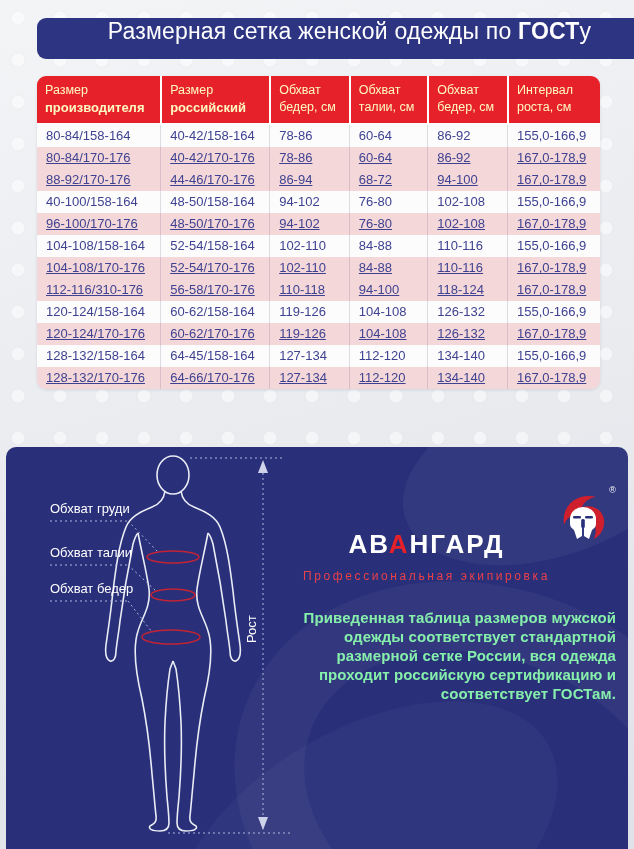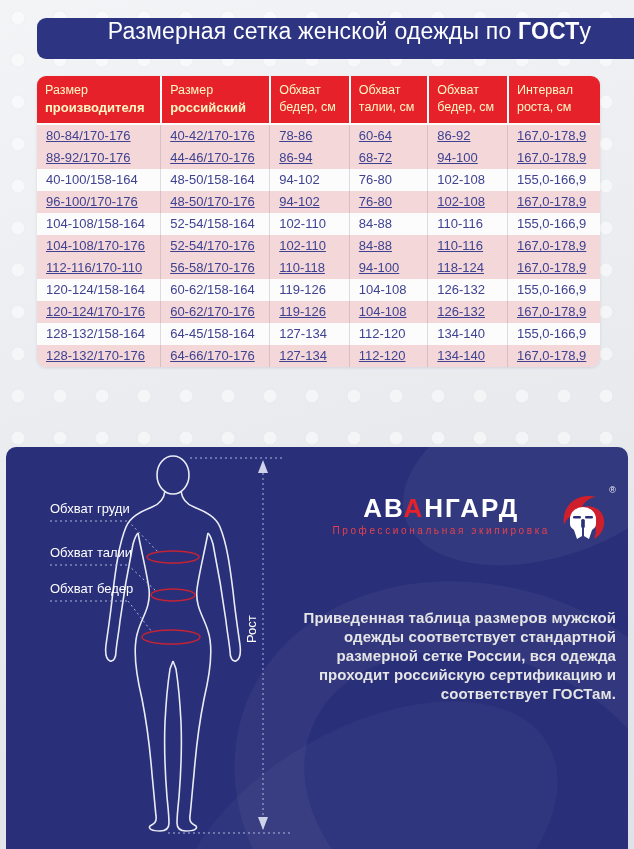--- a/index.html
+++ b/index.html
@@ -40,29 +40,29 @@
   .deco.d2 { right:-120px; bottom:-160px; width:520px; height:420px; transform:rotate(22deg);
              background:transparent; border:70px solid rgba(255,255,255,0.045); }
   .deco.d3 { left:150px; bottom:-120px; width:420px; height:240px; transform:rotate(-30deg);
              background:rgba(255,255,255,0.035); }
 
   .diagram-svg { position:absolute; left:0; top:0; }
 
   
   .logo { position:absolute; top:42px; right:18px; display:flex; align-items:flex-start; gap:8px; }
   .logo-text { text-align:center; padding-top:6px; }
-  .logo-word { color:#fff; font-size:26px; font-weight:bold; letter-spacing:2px; line-height:1; }
+  .logo-word { color:#fff; font-size:26px; font-weight:bold; letter-spacing:2px; line-height:1;margin-top:36px; }
   .logo-word .red { color:#e62129; }
-  .logo-tagline { color:#e8414a; font-size:10px; letter-spacing:2.6px; margin-top:4px; white-space:nowrap; }
+  .logo-tagline { color:#e8414a; font-size:12px; letter-spacing:2.6px; margin-top:12px; white-space:nowrap; }
   .helmet-box { position:relative; width:52px; height:52px; }
   .reg-mark { position:absolute; top:-4px; right:-6px; color:#fff; font-size:9px; }
 
   
   .description { position:absolute; top:162px; right:12px; width:345px; text-align:right;
-                 color:#e5e5e5; font-size:15px; font-weight:bold; line-height:1.26; letter-spacing:0.1px; }
+                 color:#86efac; font-size:15px; font-weight:bold; line-height:1.26; letter-spacing:0.1px; }
 </style>
 </head>
 <body>
 
 <div class="sheet">
 
   <div class="banner">
     <span><span>Размерная сетка женской одежды по </span><b>ГОСТ</b><span>у</span></span>
   </div>
 
@@ -72,20 +72,28 @@
         <tr>
           <th class="emph"><span>Размер</span><span class="l2">производителя</span></th>
           <th class="emph"><span>Размер</span><span class="l2">российский</span></th>
           <th><span>Обхват</span><span class="l2">бедер, см</span></th>
           <th><span>Обхват</span><span class="l2">талии, см</span></th>
           <th><span>Обхват</span><span class="l2">бедер, см</span></th>
           <th><span>Интервал</span><span class="l2">роста, см</span></th>
         </tr>
       </thead>
       <tbody>
+          <tr class="white">
+            <td>80-84/158-164</td>
+            <td>40-42/158-164</td>
+            <td>78-86</td>
+            <td>60-64</td>
+            <td>86-92</td>
+            <td>155,0-166,9</td>
+          </tr>
           <tr class="pink">
             <td>80-84/170-176</td>
             <td>40-42/170-176</td>
             <td>78-86</td>
             <td>60-64</td>
             <td>86-92</td>
             <td>167,0-178,9</td>
           </tr>
           <tr class="pink">
             <td>88-92/170-176</td>
@@ -121,21 +129,21 @@
           </tr>
           <tr class="pink">
             <td>104-108/170-176</td>
             <td>52-54/170-176</td>
             <td>102-110</td>
             <td>84-88</td>
             <td>110-116</td>
             <td>167,0-178,9</td>
           </tr>
           <tr class="pink">
-            <td>112-116/170-110</td>
+            <td>112-116/310-176</td>
             <td>56-58/170-176</td>
             <td>110-118</td>
             <td>94-100</td>
             <td>118-124</td>
             <td>167,0-178,9</td>
           </tr>
           <tr class="white">
             <td>120-124/158-164</td>
             <td>60-62/158-164</td>
             <td>119-126</td>

